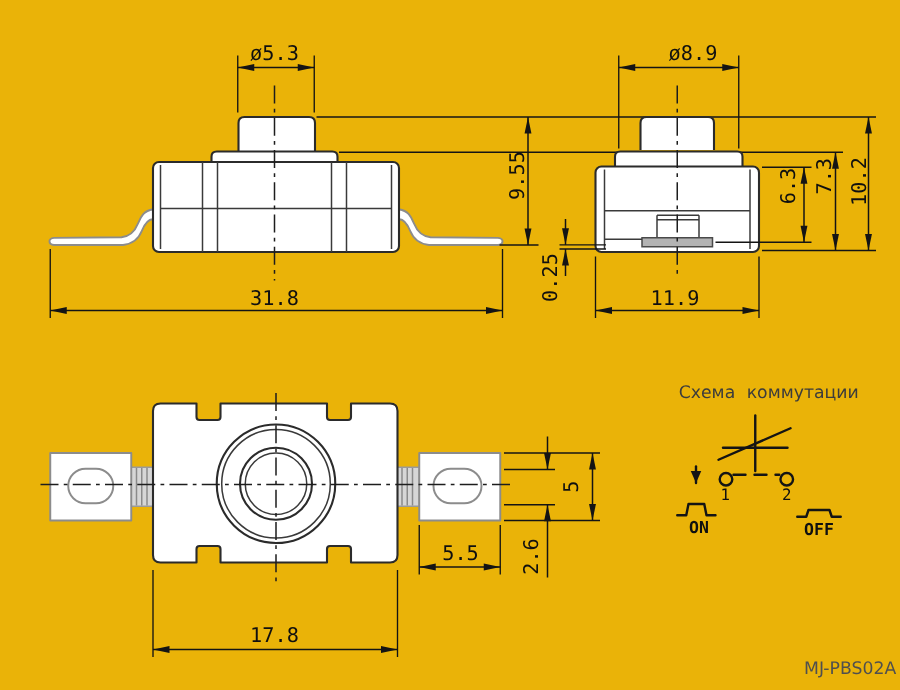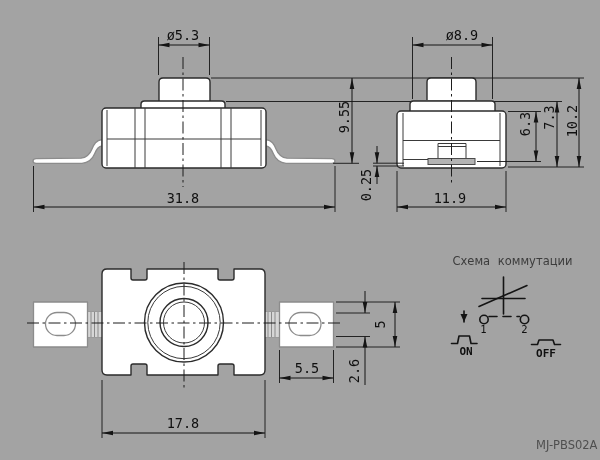--- a/index.html
+++ b/index.html
@@ -1,16 +1,16 @@
 <!DOCTYPE html>
 <html><head>
 <meta charset="utf-8">
 <style>
   html,body{margin:0;padding:0;background:#fff;}
-  .stage{position:relative;width:600px;height:460px;background:#a3a3a3;overflow:hidden;
+  .stage{position:relative;width:600px;height:460px;background:#eab308;overflow:hidden;
          font-family:"DejaVu Sans",sans-serif;}
   svg{display:block;}
   
   .ln  {stroke:#2b2b2b;stroke-width:1.4;fill:none;stroke-linejoin:round;}
   .lnf {stroke:#2b2b2b;stroke-width:1.4;fill:#ffffff;stroke-linejoin:round;}
   .ln2 {stroke:#3a3a3a;stroke-width:1;fill:none;}
   .metal{stroke:#8c8c8c;stroke-width:1.3;fill:#ffffff;stroke-linejoin:round;}
   .hatchbox{fill:#d6d6d6;stroke:#9a9a9a;stroke-width:1;}
   .hatchln{stroke:#8a8a8a;stroke-width:1;}
   .plate{fill:#b3b3b3;stroke:#4a4a4a;stroke-width:1;}

